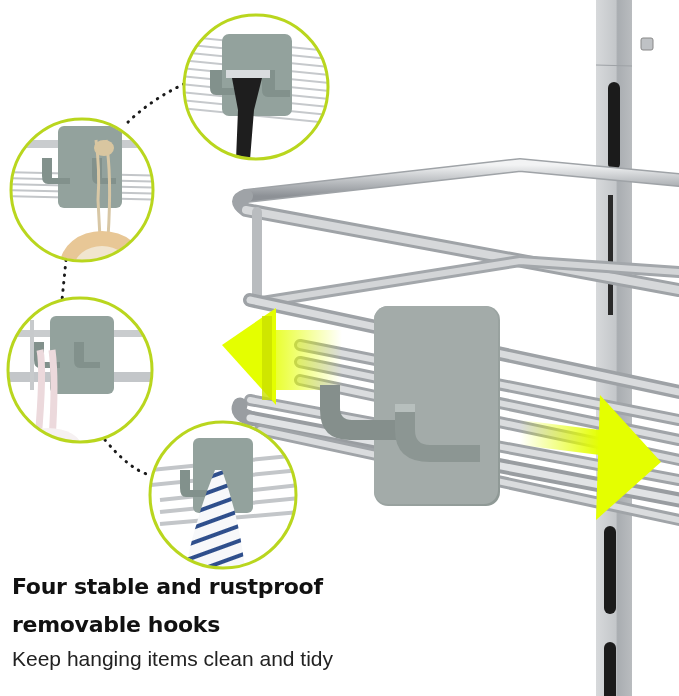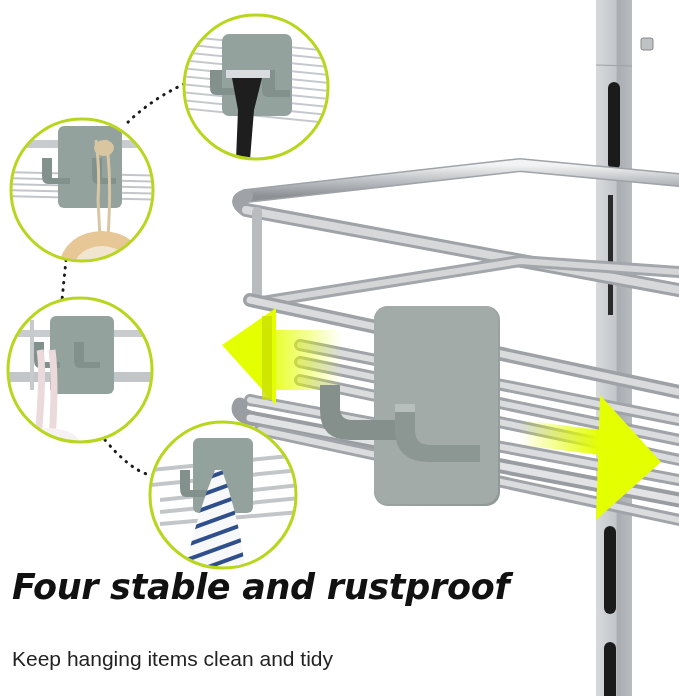--- a/index.html
+++ b/index.html
@@ -1,18 +1,18 @@
 <!DOCTYPE html>
 <html><head>
 <meta charset="utf-8">
 <style>
   html, body { margin:0; padding:0; background:#ffffff; }
   body { width:679px; height:696px; position:relative; overflow:hidden; font-family:"Liberation Sans", sans-serif; }
   .scene { position:absolute; left:0; top:0; width:679px; height:696px; }
-  .headline { position:absolute; left:12px; top:568px; font-family:"DejaVu Sans", sans-serif; font-weight:bold; font-size:35px; line-height:38px; color:#111111; letter-spacing:-0.3px;font-style:italic; }
+  .headline { position:absolute; left:12px; top:568px; font-family:"DejaVu Sans", sans-serif; font-weight:bold; font-size:22px; line-height:38px; color:#111111; letter-spacing:-0.3px; }
   .subline { position:absolute; left:12px; top:645px; font-family:Liberation Sans, sans-serif; font-weight:normal; font-size:21px; line-height:28px; color:#222222; }
 </style>
 </head>
 <body>
 
 <svg class="scene" viewBox="0 0 679 696" xmlns="http://www.w3.org/2000/svg">
   <defs>
     <linearGradient id="steelV" x1="0" y1="0" x2="0" y2="1">
       <stop offset="0" stop-color="#f2f3f4"></stop>
       <stop offset="0.45" stop-color="#c3c6c9"></stop>
@@ -192,14 +192,15 @@
       <rect x="193" y="438" width="60" height="75" rx="6" fill="#93a29d"></rect>
       <path d="M 180 470 L 190 470 L 190 490 L 208 490 L 208 497 L 186 497 Q 180 497 180 488 Z" fill="#82918c"></path>
       <path d="M 215 470 Q 195 520 185 570 L 245 570 Q 240 520 222 470 Z" fill="url(#stripesBlue)"></path>
     </g>
     <circle cx="223" cy="495" r="73" fill="none" stroke="#b9d61e" stroke-width="3"></circle>
   </g>
 </svg>
 
 <div class="headline">
   <div>Four stable and rustproof</div>
+  <div>removable hooks</div>
 </div>
 <div class="subline">Keep hanging items clean and tidy</div>
 
 </body></html>

